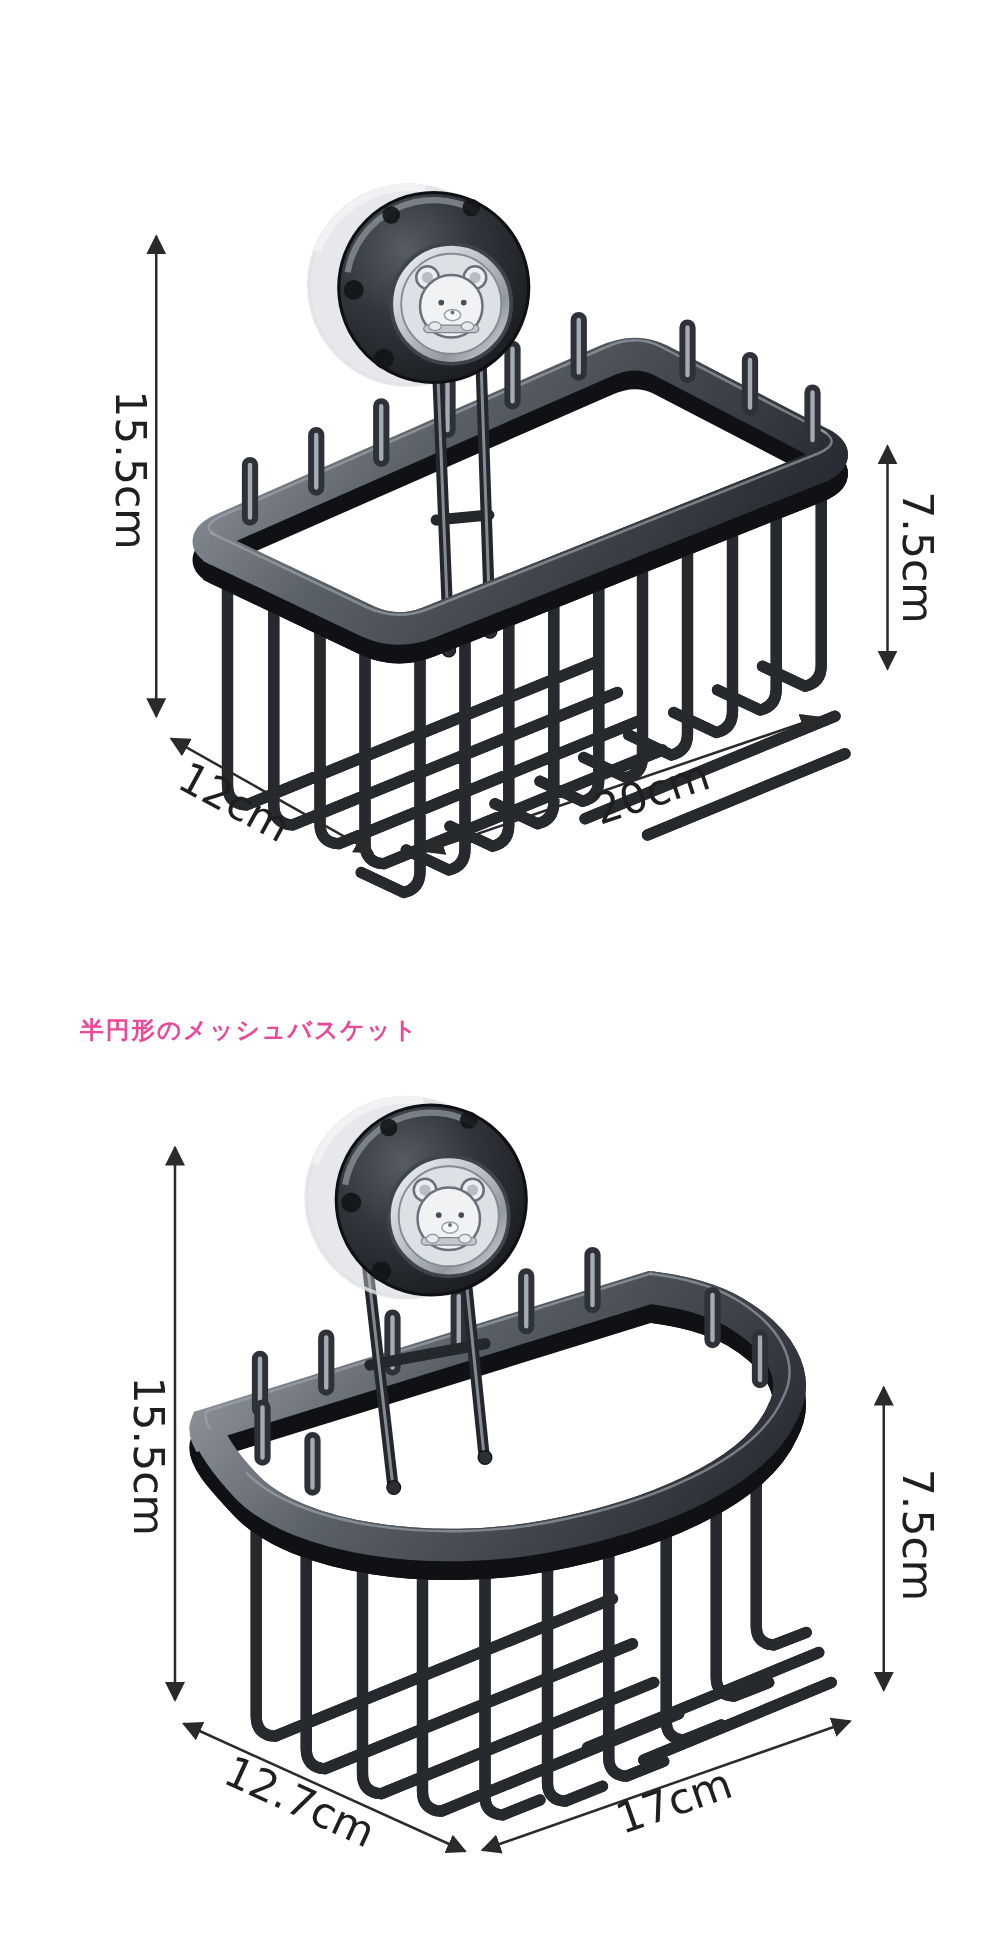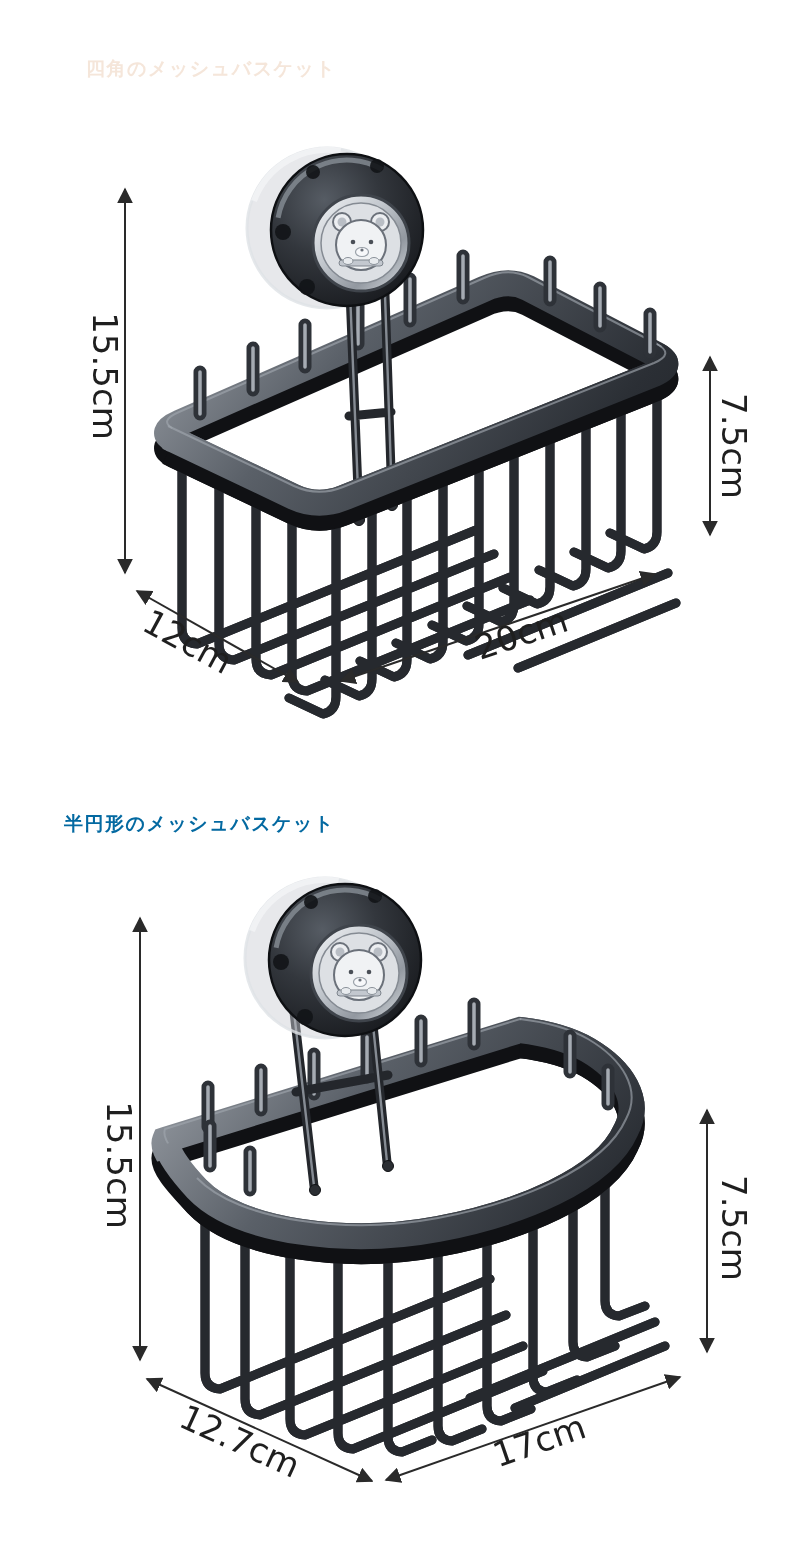--- a/index.html
+++ b/index.html
@@ -1,21 +1,21 @@
 <!DOCTYPE html>
 <html><head>
 <meta charset="utf-8">
 <style>
   html,body{margin:0;padding:0;background:#ffffff;}
   #stage{position:relative;width:790px;height:1552px;background:#ffffff;overflow:hidden;
          font-family:"DejaVu Sans","Liberation Sans",sans-serif;}
   #scene{position:absolute;left:0;top:0;}
   .section-title{position:absolute;font-size:19px;font-weight:600;letter-spacing:1.5px;white-space:nowrap;}
   #title-1{left:86px;top:56px;color:#f5e6da;}
-  #title-2{left:64px;top:811px;color:#0369a1;}
+  #title-2{left:64px;top:811px;color:#ec4899;}
   .dim{font-family:"DejaVu Sans","Liberation Sans",sans-serif;font-size:34px;fill:#1f1f1f;}
   .arrow{stroke:#2a2a2a;stroke-width:2;fill:none;}
   .rim-shadow{stroke:#101114;stroke-width:26;fill:none;}
   .rim-main{stroke-width:26;fill:none;}
   .rim-sheen{stroke:#9fa6ad;stroke-width:2;fill:none;opacity:.65;}
   .wire-base{stroke:#26292e;stroke-width:9;fill:none;stroke-linecap:round;stroke-linejoin:round;}
   .wire-hi{stroke:#9aa0a8;stroke-width:2.2;fill:none;stroke-linecap:round;stroke-linejoin:round;}
   .post-base{stroke:#2e3238;stroke-width:13;fill:none;stroke-linecap:round;}
   .post-hi{stroke:#a5abb2;stroke-width:3.5;fill:none;stroke-linecap:round;}
   .rod-base{stroke:#24272c;stroke-width:9;fill:none;stroke-linecap:round;}
@@ -190,16 +190,15 @@
       <text class="dim" transform="translate(722,1228) rotate(90)" text-anchor="middle">7.5cm</text>
 
       <line class="arrow" x1="147" y1="1379" x2="372" y2="1481" marker-start="url(#ah)" marker-end="url(#ah)"></line>
       <text class="dim" transform="translate(235,1452) rotate(24.5)" text-anchor="middle">12.7cm</text>
 
       <line class="arrow" x1="386" y1="1480" x2="680" y2="1377" marker-start="url(#ah)" marker-end="url(#ah)"></line>
       <text class="dim" transform="translate(543,1452) rotate(-19)" text-anchor="middle">17cm</text>
     </g>
   </svg>
 
-  <div id="title-1" class="section-title">四角のメッシュバスケット</div>
   <div id="title-2" class="section-title">半円形のメッシュバスケット</div>
 
 </div>
 
 </body></html>

